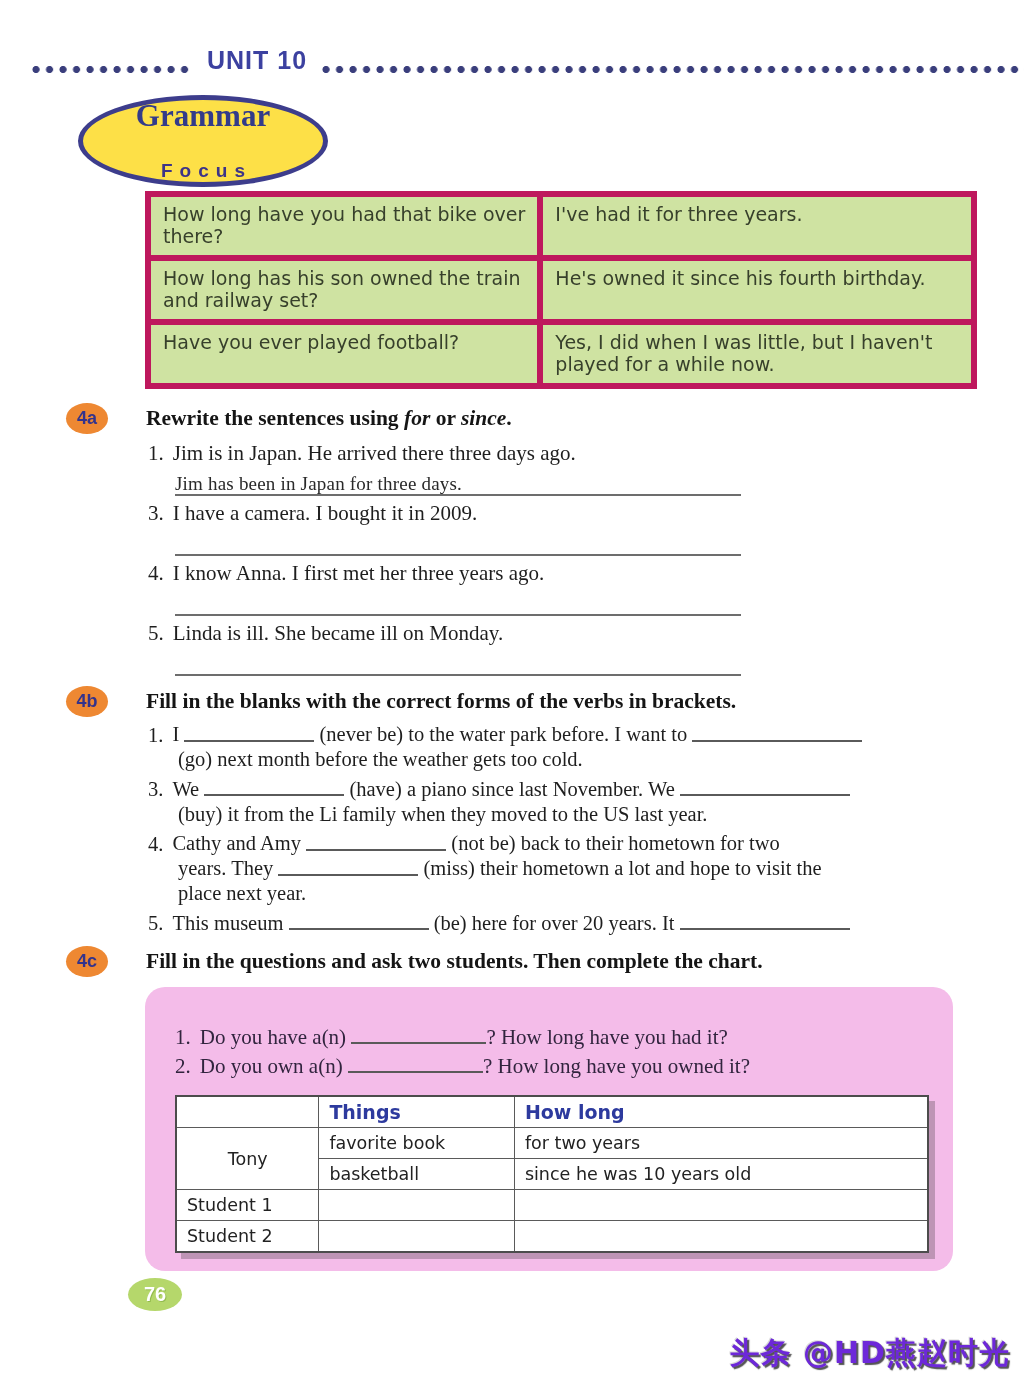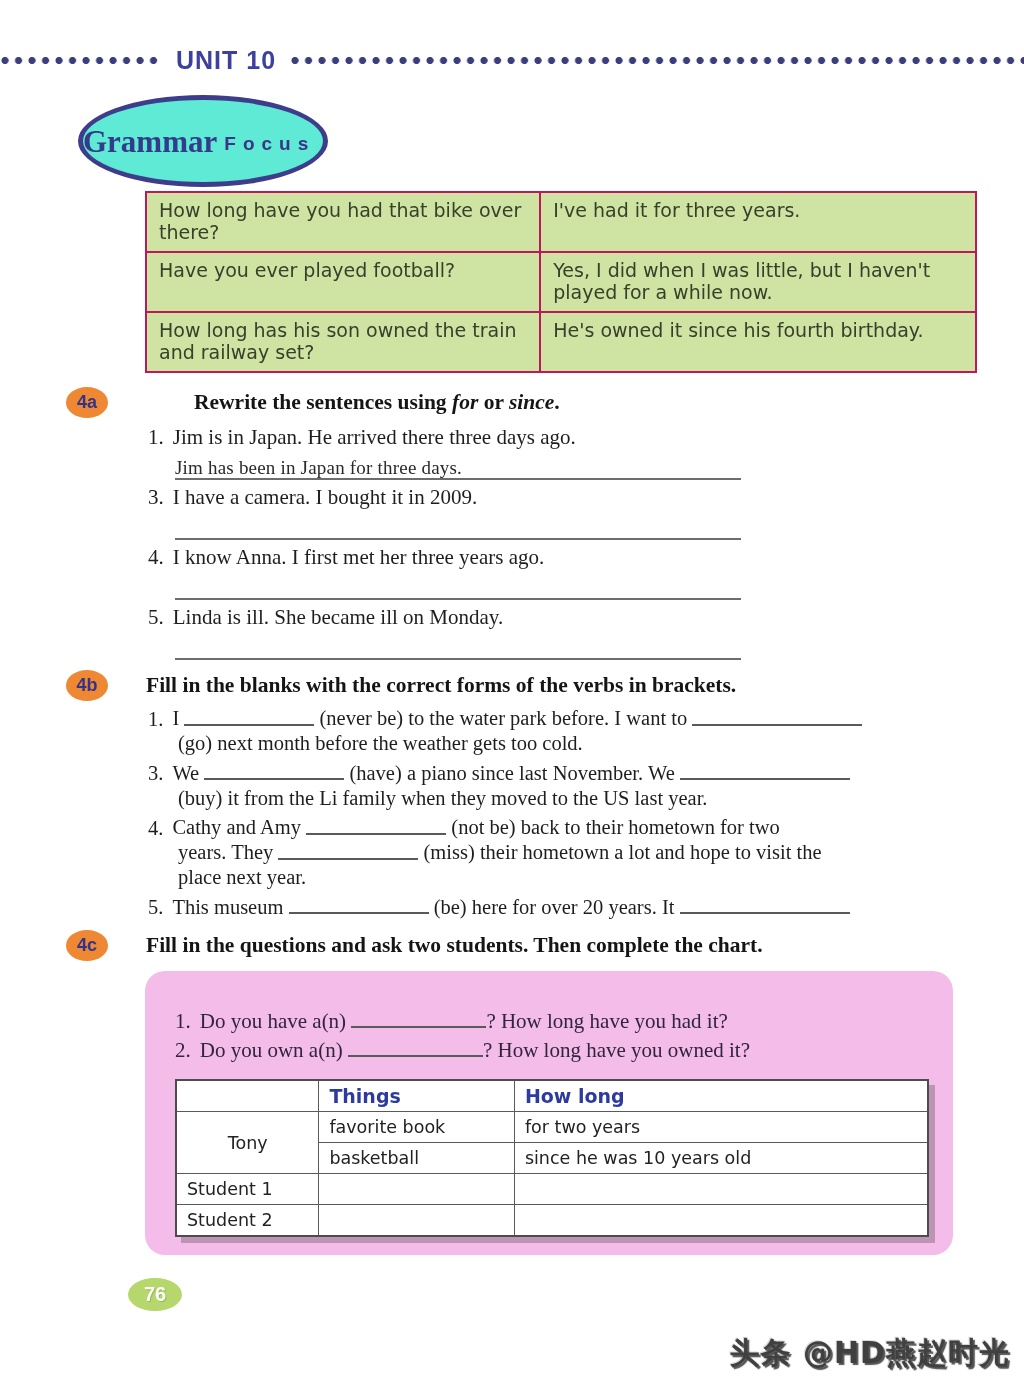--- a/index.html
+++ b/index.html
@@ -3,47 +3,47 @@
 <meta charset="utf-8">
 <style>
   * { margin:0; padding:0; box-sizing:border-box; }
   html,body { background:#e8e8e8; }
   .page {
     width:1024px; height:1382px; background:#ffffff; position:relative;
     overflow:hidden; margin:0 auto;
     font-family:"Liberation Serif", serif; color:#1e1e1e;
   }
   
-  .unit-header { display:flex; align-items:center; padding-top:46px; }
+  .unit-header { display:flex; align-items:flex-end; padding-top:46px;padding-left:31px; }
   .dots {
     height:11px;
     background-image:radial-gradient(circle at 5px 5.5px, #3a3e7c 3.2px, transparent 3.9px);
     background-size:13.5px 11px; background-repeat:repeat-x;
   }
   .dots.left { width:162px; }
   .dots.right { flex:1; }
   .unit-label {
     font-family:"Liberation Sans", sans-serif; font-weight:800; font-size:25px;
     color:#3c41a0; margin:0 14px; letter-spacing:1px; white-space:nowrap;
   }
   
   .gf-oval {
     width:250px; height:92px; margin:20px 0 0 78px;
-    background:#5eead4; border:5px solid #3d3d8c; border-radius:50%;
-    display:flex; flex-direction:row; align-items:center; justify-content:flex-start;
+    background:#fde047; border:5px solid #3d3d8c; border-radius:50%;
+    display:flex; flex-direction:column; align-items:center; justify-content:space-between;
   }
   .gf-line1 { font-family:"Liberation Serif", serif; font-weight:700; font-size:31px; color:#333b8a; line-height:1; }
   .gf-line2 { font-family:"Liberation Sans", sans-serif; font-weight:700; font-size:19px; color:#3d3488; letter-spacing:7px; text-indent:7px; margin-top:5px; }
   
   .gf-table {
     margin:4px 0 0 145px; width:832px; border-collapse:collapse;
     background:#cfe3a2; table-layout:fixed;
     font-family:"DejaVu Sans", sans-serif; font-size:19px; color:#37402b; line-height:1.16;
   }
-  .gf-table td { border:2px solid #be185d; padding:6px 12px 8px; vertical-align:top; }
+  .gf-table td { border:6px solid #be185d; padding:6px 12px 8px; vertical-align:top; }
   .gf-table col.q { width:47.5%; } .gf-table col.a { width:52.5%; }
   
   .sec-header { display:flex; align-items:flex-start; margin-left:66px; }
   .badge {
     display:inline-flex; width:42px; height:31px; flex:none;
     background:#ee8832; border-radius:50%;
     color:#33338c; font-family:"Liberation Sans", sans-serif; font-weight:800; font-size:18px;
     align-items:center; justify-content:center; margin-right:38px;
   }
   .sec-title { font-size:21.5px; font-weight:700; margin-top:3px; color:#151515; }
@@ -89,21 +89,21 @@
     position:absolute; left:128px; top:1278px;
     display:inline-flex; width:54px; height:33px;
     background:#b5d76b; border-radius:50%;
     color:#ffffff; font-family:"Liberation Sans", sans-serif; font-weight:800; font-size:20px;
     align-items:center; justify-content:center;
     text-shadow:1px 1px 0 #93bb4e;
   }
   .watermark {
     position:absolute; right:14px; bottom:8px;
     font-family:"DejaVu Sans", sans-serif; font-weight:700; font-size:30px;
-    color:#404040; letter-spacing:1px;
+    color:#6d28d9; letter-spacing:1px;
     text-shadow:2px 2px 1px rgba(75,75,75,0.95), -1px -1px 0 rgba(190,190,190,0.6);
   }
 </style>
 </head>
 <body>
 
 <div class="page">
 
   <div class="unit-header">
     <div class="dots left"></div>
@@ -120,31 +120,31 @@
     <colgroup>
         <col class="q">
         <col class="a">
       </colgroup>
     <tbody>
         <tr>
       <td>How long have you had that bike over there?</td>
       <td>I've had it for three years.</td>
     </tr>
     <tr>
+      <td>How long has his son owned the train and railway set?</td>
+      <td>He's owned it since his fourth birthday.</td>
+    </tr>
+    <tr>
       <td>Have you ever played football?</td>
       <td>Yes, I did when I was little, but I haven't played for a while now.</td>
     </tr>
-    <tr>
-      <td>How long has his son owned the train and railway set?</td>
-      <td>He's owned it since his fourth birthday.</td>
-    </tr>
   </tbody>
     </table>
 
-  <div class="sec-header" style="margin-top:14px;gap:48px;">
+  <div class="sec-header" style="margin-top:14px;">
     <span class="badge">4a</span>
     <div class="sec-title"><span>Rewrite the sentences using</span> <i>for</i> <span>or</span> <i>since</i><span>.</span></div>
   </div>
   <div class="items-4a">
     <div class="item4a">
       <div class="sentence"><span class="num">1.</span><span>Jim is in Japan. He arrived there three days ago.</span></div>
       <div class="answer-line"><span class="handwriting">Jim has been in Japan for three days.</span></div>
     </div>
     <div class="item4a">
       <div class="sentence"><span class="num">3.</span><span>I have a camera. I bought it in 2009.</span></div>

